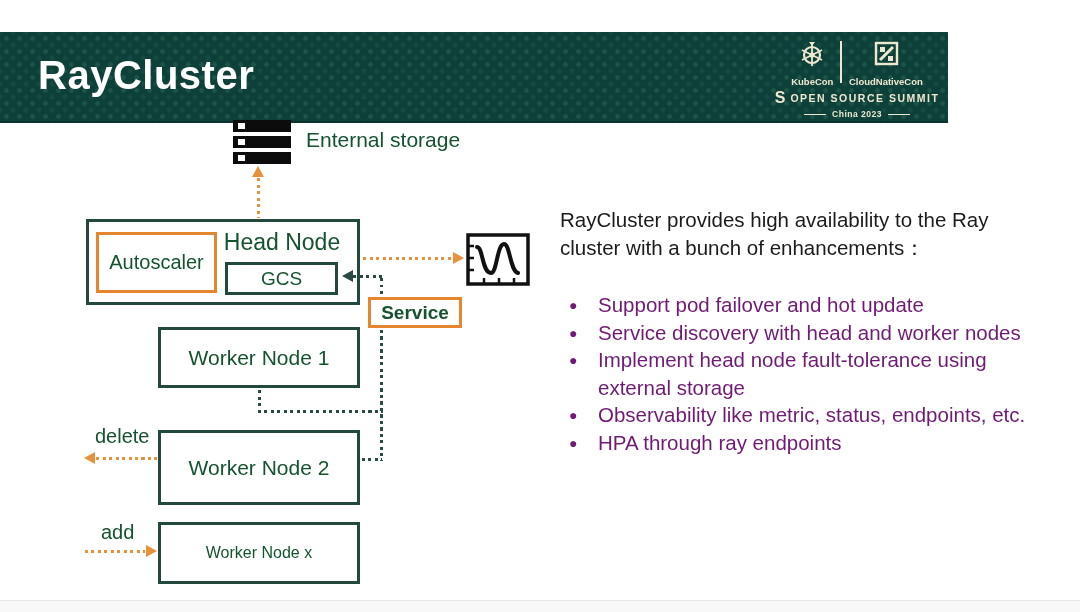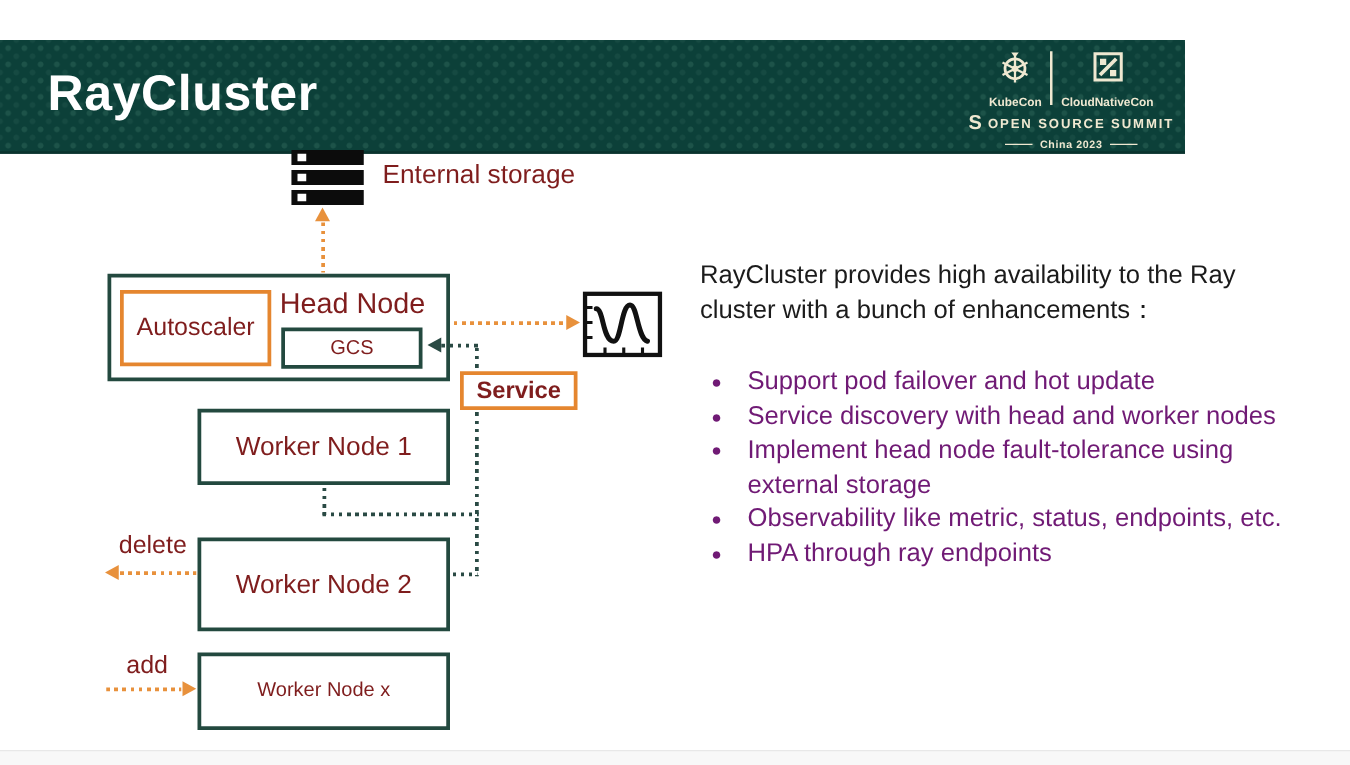--- a/index.html
+++ b/index.html
@@ -34,21 +34,21 @@
   .summit-text { font-size:10.5px; font-weight:bold; letter-spacing:1.5px; white-space:nowrap; }
   .logo-row3 { display:flex; align-items:center; justify-content:center; margin-top:4px; gap:6px; }
   .loc-line { height:1px; width:22px; background:#efe8d1; }
   .loc-text { font-size:8.5px; font-weight:bold; letter-spacing:0.5px; white-space:nowrap; }
 
   
   .abs { position:absolute; }
   .box { position:absolute; border:3px solid #23493f; background:#ffffff;
          display:flex; align-items:center; justify-content:center; }
   .box.orange { border-color:#e5862f; }
-  .lbl { color:#7f1d1d; }
+  .lbl { color:#14532d; }
 
   .dots-h-orange { position:absolute; height:3px;
     background-image:repeating-linear-gradient(90deg,#e8913c 0 3px, rgba(0,0,0,0) 3px 6.5px); }
   .dots-v-orange { position:absolute; width:3px;
     background-image:repeating-linear-gradient(180deg,#e8913c 0 3px, rgba(0,0,0,0) 3px 6.5px); }
   .dots-h-teal { position:absolute; height:3px;
     background-image:repeating-linear-gradient(90deg,#2a4a44 0 3px, rgba(0,0,0,0) 3px 6.5px); }
   .dots-v-teal { position:absolute; width:3px;
     background-image:repeating-linear-gradient(180deg,#2a4a44 0 3px, rgba(0,0,0,0) 3px 6.5px); }
 
@@ -134,21 +134,21 @@
 
 <div class="arr up-orange" style="left:252px; top:166px;"></div>
 <div class="dots-v-orange" style="left:257px; top:178px; height:40px;"></div>
 
 <div class="box" style="left:86px; top:219px; width:274px; height:86px;"></div>
 <div class="abs lbl" style="left:222px; top:229px; width:120px; text-align:center; font-size:23px;">Head Node</div>
 <div class="box orange" style="left:96px; top:232px; width:121px; height:61px;">
   <span class="lbl" style="font-size:20px;">Autoscaler</span>
 </div>
 <div class="box" style="left:225px; top:262px; width:113px; height:33px;">
-  <span class="lbl" style="font-size:16px;">GCS</span>
+  <span class="lbl" style="font-size:19px;">GCS</span>
 </div>
 
 <div class="dots-h-orange" style="left:363px; top:257px; width:90px;"></div>
 <div class="arr right-orange" style="left:453px; top:252px;"></div>
 
 <span class="abs" style="left:466px; top:233px;">
   <svg width="64" height="53" viewBox="0 0 64 53">
     <rect x="2" y="2" width="60" height="49" fill="#ffffff" stroke="#111111" stroke-width="3.5"></rect>
     <g stroke="#111111" stroke-width="2.5">
       <line x1="2" y1="13" x2="8" y2="13"></line>

